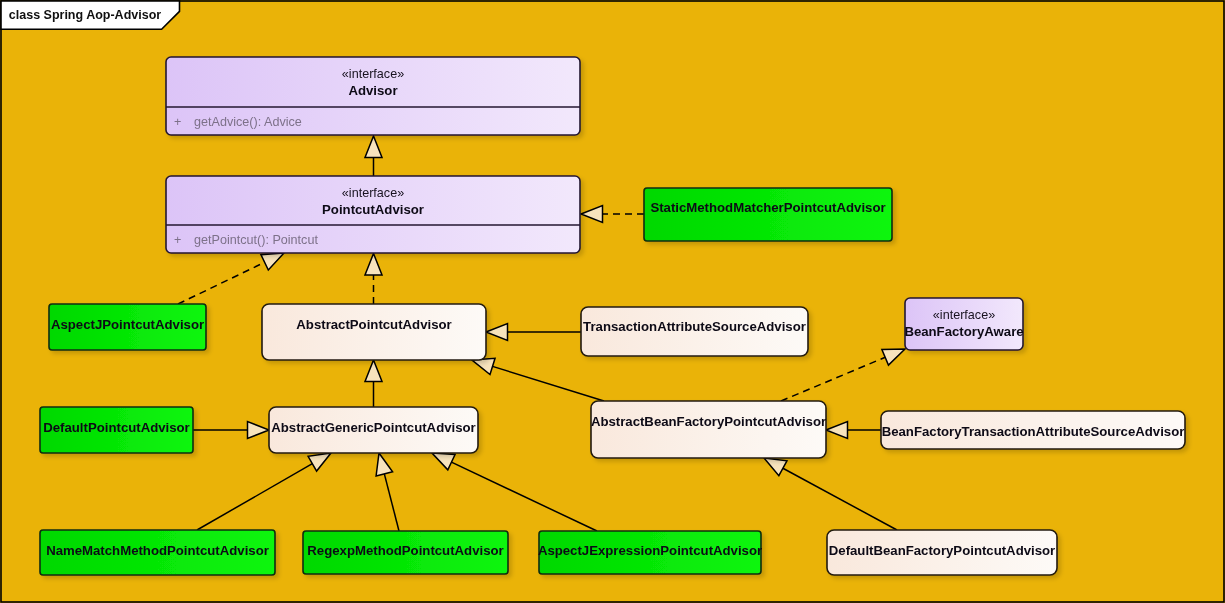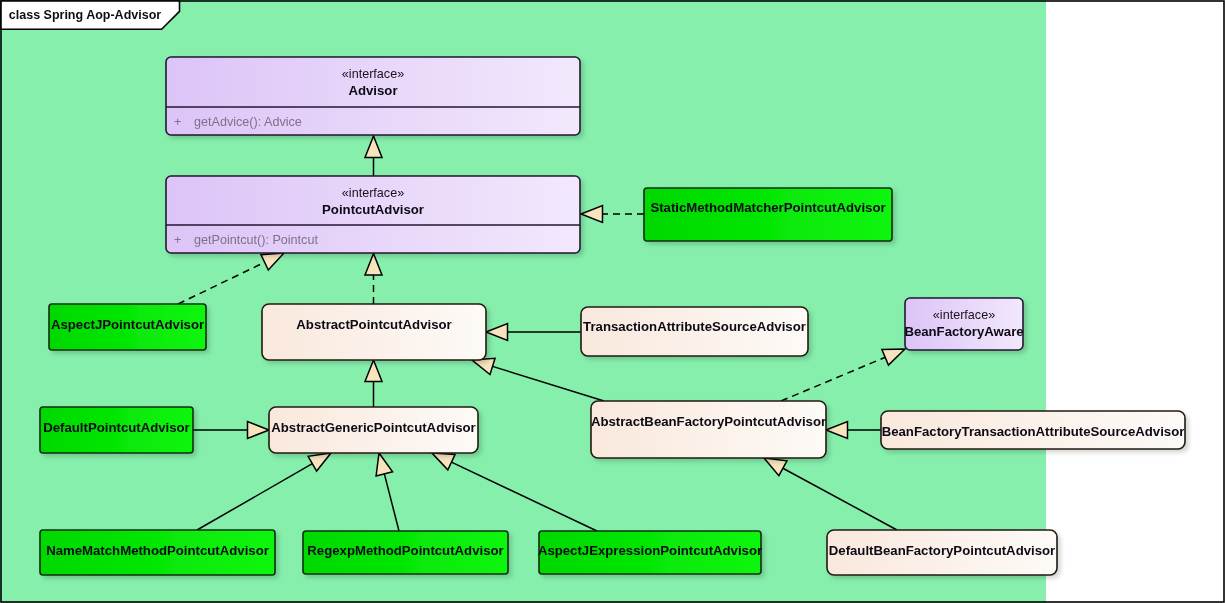--- a/index.html
+++ b/index.html
@@ -1,19 +1,19 @@
 <!DOCTYPE html>
 <html><head>
 <meta charset="utf-8">
 <title>class Spring Aop-Advisor</title>
 <style>
   html,body{margin:0;padding:0;background:#ffffff;}
   body{width:1225px;height:603px;overflow:hidden;
        font-family:"Liberation Sans",sans-serif;}
-  #stage{position:relative;width:1046px;height:603px;background:#86efac;}
+  #stage{position:relative;width:1225px;height:603px;background:#eab308;}
   svg#root{position:absolute;left:0;top:0;width:1225px;height:603px;display:block;}
   .frame{fill:none;stroke:#000000;stroke-width:1.6;}
   .tab{fill:#ffffff;stroke:#000000;stroke-width:1.6;}
   .tabtext{font-size:12.5px;font-weight:bold;fill:#101010;
            font-family:"Liberation Sans",sans-serif;}
   .gbox{stroke:#0d2d0d;stroke-width:1.6;}
   .pbox{stroke:#231630;stroke-width:1.6;}
   .cbox{stroke:#231a10;stroke-width:1.6;}
   .sep{stroke:#231630;stroke-width:1.4;}
   .ttl{font-size:13.2px;font-weight:bold;fill:#0d0a16;text-anchor:middle;

